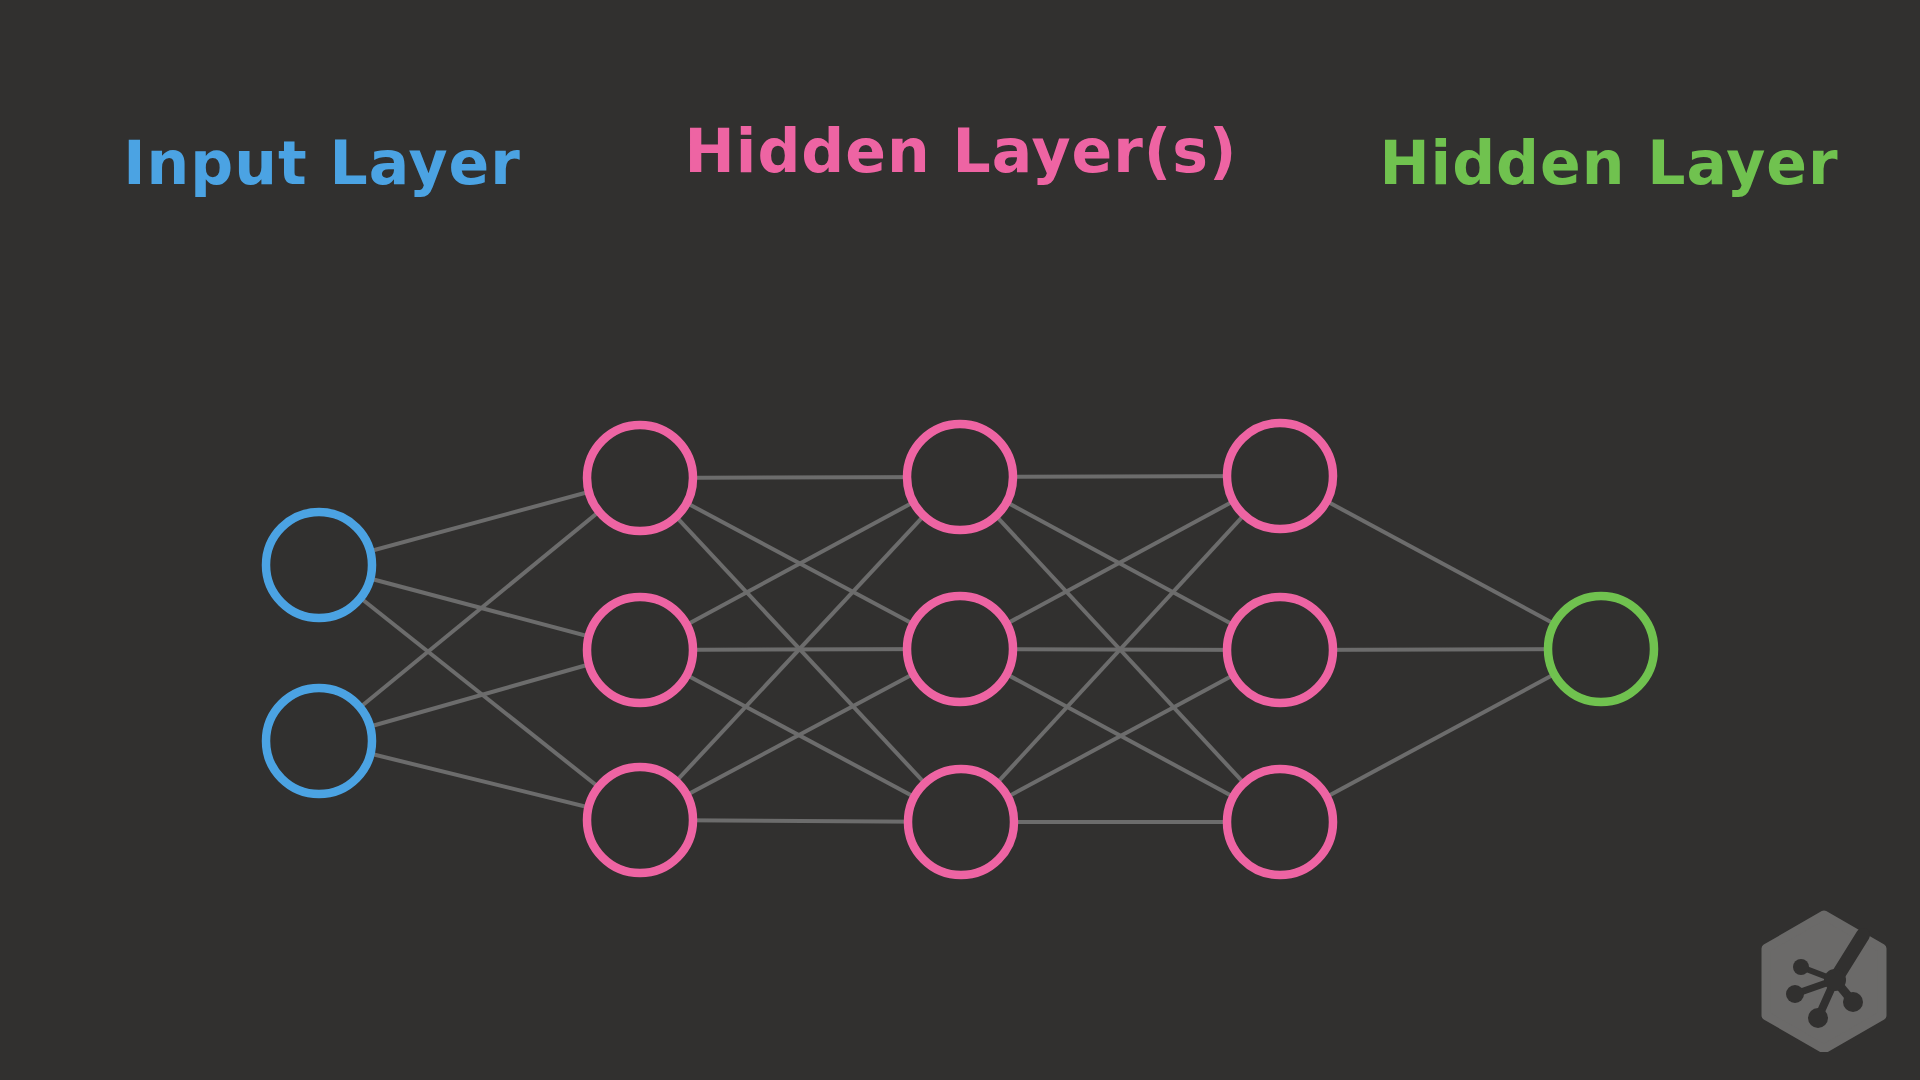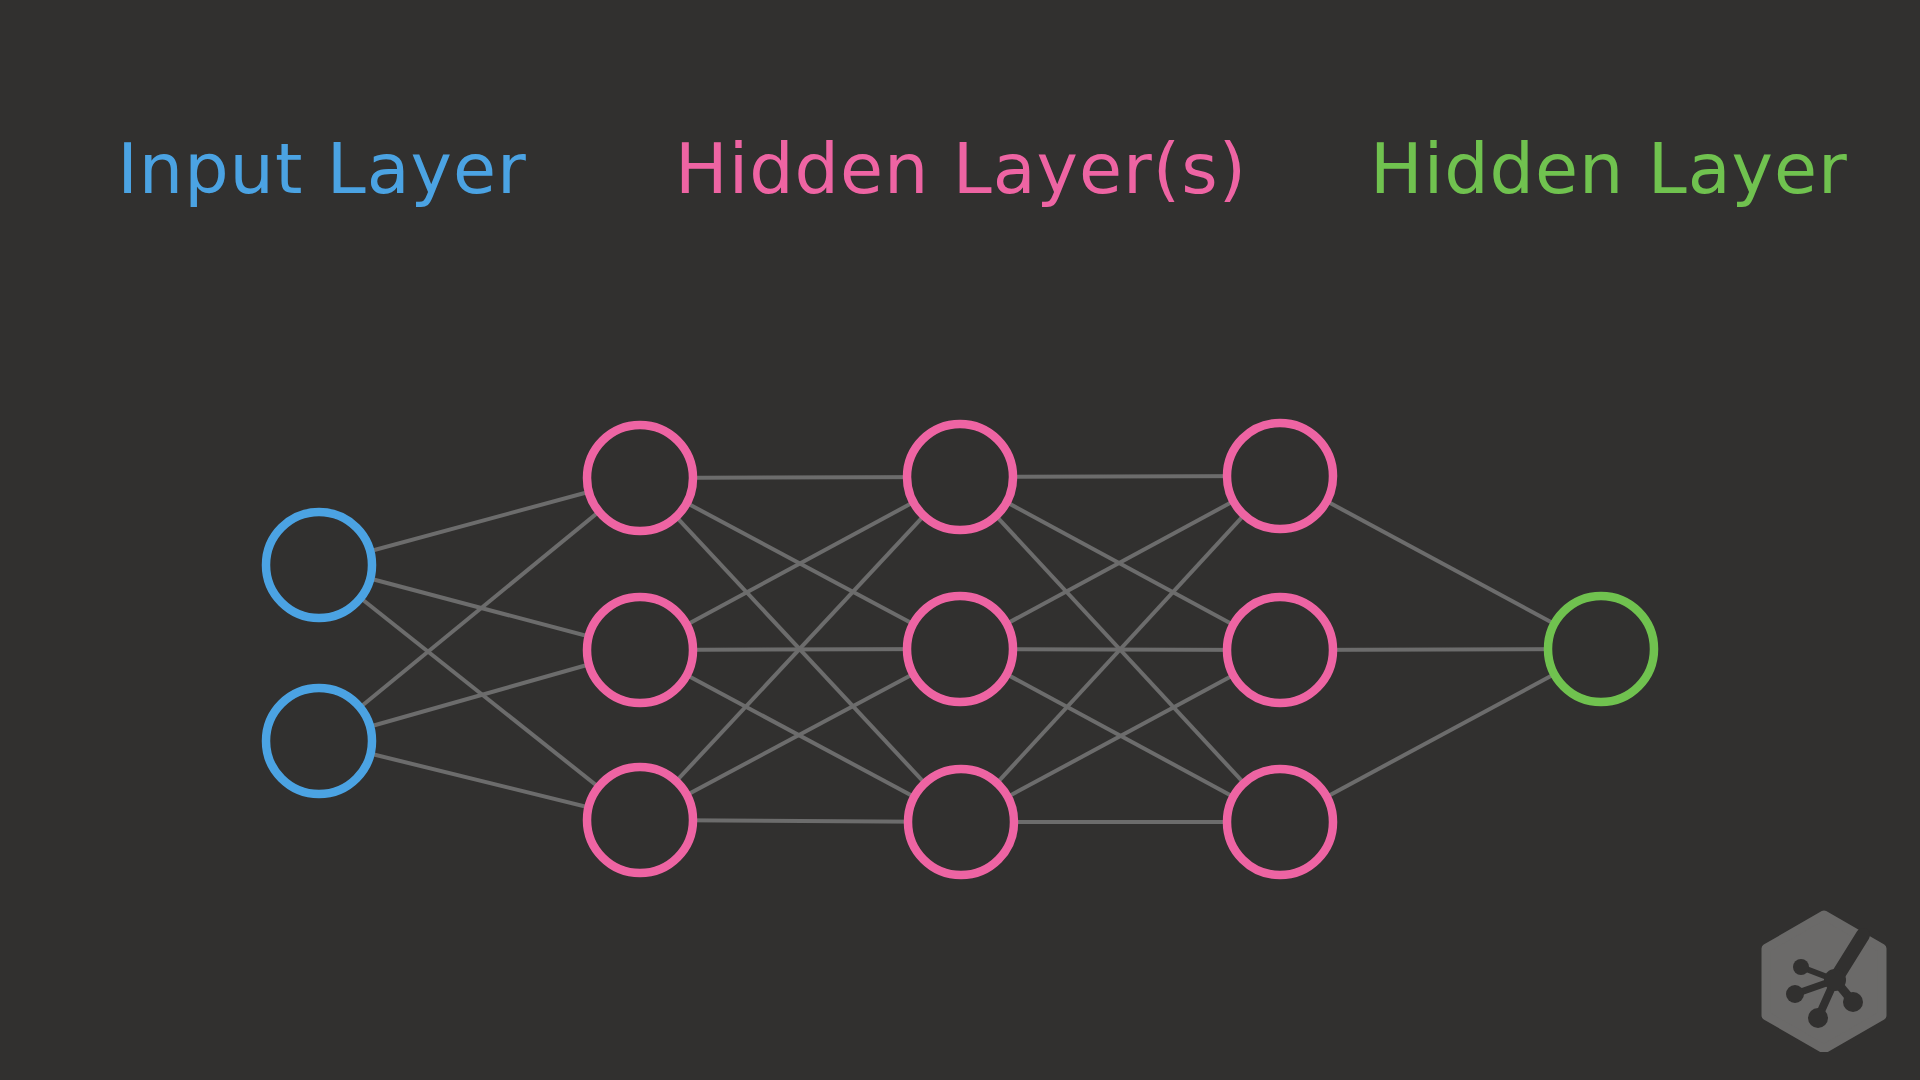--- a/index.html
+++ b/index.html
@@ -14,22 +14,22 @@
   }
   .stage {
     position: relative;
     width: 1920px;
     height: 1080px;
     background: var(--bg, #31302f);
   }
   .layer-label {
     position: absolute;
     transform: translateX(-50%);
-    font-size: 70px;
-    font-weight: 400;
+    font-size: 60px;
+    font-weight: 700;
     letter-spacing: 1px;
     white-space: nowrap;
     user-select: none;
   }
   #network {
     position: absolute;
     left: 0;
     top: 0;
     width: 1920px;
     height: 1080px;
@@ -97,21 +97,21 @@
       <circle cx="960" cy="477" r="53" fill="#31302f" stroke="#ee64a3" stroke-width="8.5"></circle>
       <circle cx="960" cy="649" r="53" fill="#31302f" stroke="#ee64a3" stroke-width="8.5"></circle>
       <circle cx="961" cy="822" r="53" fill="#31302f" stroke="#ee64a3" stroke-width="8.5"></circle>
       <circle cx="1280" cy="476" r="53" fill="#31302f" stroke="#ee64a3" stroke-width="8.5"></circle>
       <circle cx="1280" cy="650" r="53" fill="#31302f" stroke="#ee64a3" stroke-width="8.5"></circle>
       <circle cx="1280" cy="822" r="53" fill="#31302f" stroke="#ee64a3" stroke-width="8.5"></circle>
       <circle cx="1601" cy="649" r="53" fill="#31302f" stroke="#70c24f" stroke-width="8.5"></circle>
     </svg>
 
   <div class="layer-label" id="label-0" style="left: 322px; top: 128px; color: rgb(75, 163, 227);">Input Layer</div>
-  <div class="layer-label" id="label-1" style="left: 961px; top: 128px; color: rgb(238, 100, 163);">Hidden Layer(s)</div>
+  <div class="layer-label" id="label-1" style="left: 961px; top: 116px; color: rgb(238, 100, 163);">Hidden Layer(s)</div>
   <div class="layer-label" id="label-2" style="left: 1609px; top: 128px; color: rgb(112, 194, 79);">Hidden Layer</div>
 
   <svg id="watermark" viewBox="0 0 136 142" xmlns="http://www.w3.org/2000/svg">
     <polygon class="hex" points="68,5 126,38.5 126,105.5 68,139 10,105.5 10,38.5"></polygon>
     <g class="foot">
       <line x1="79" y1="70" x2="107" y2="25" stroke-width="14"></line>
       <line x1="79" y1="70" x2="45" y2="57" stroke-width="6"></line>
       <line x1="79" y1="70" x2="39" y2="84" stroke-width="7"></line>
       <line x1="79" y1="70" x2="62" y2="108" stroke-width="8"></line>
       <line x1="79" y1="70" x2="97" y2="92" stroke-width="9"></line>

